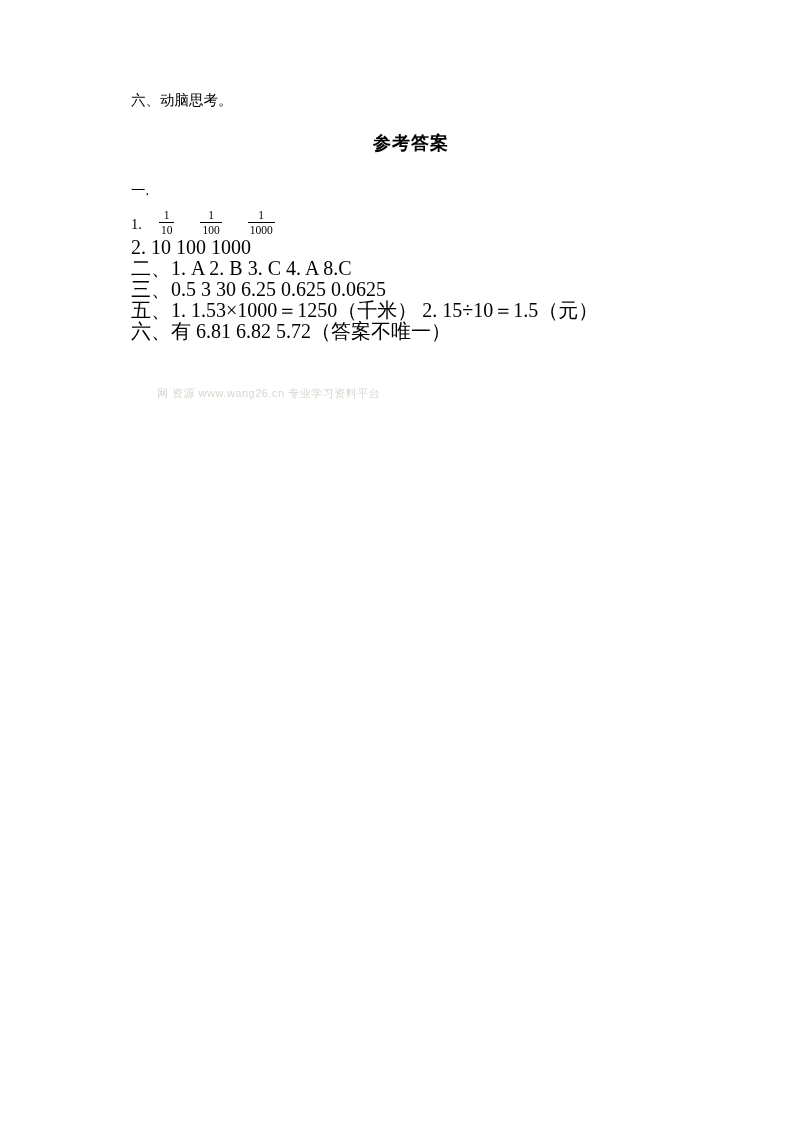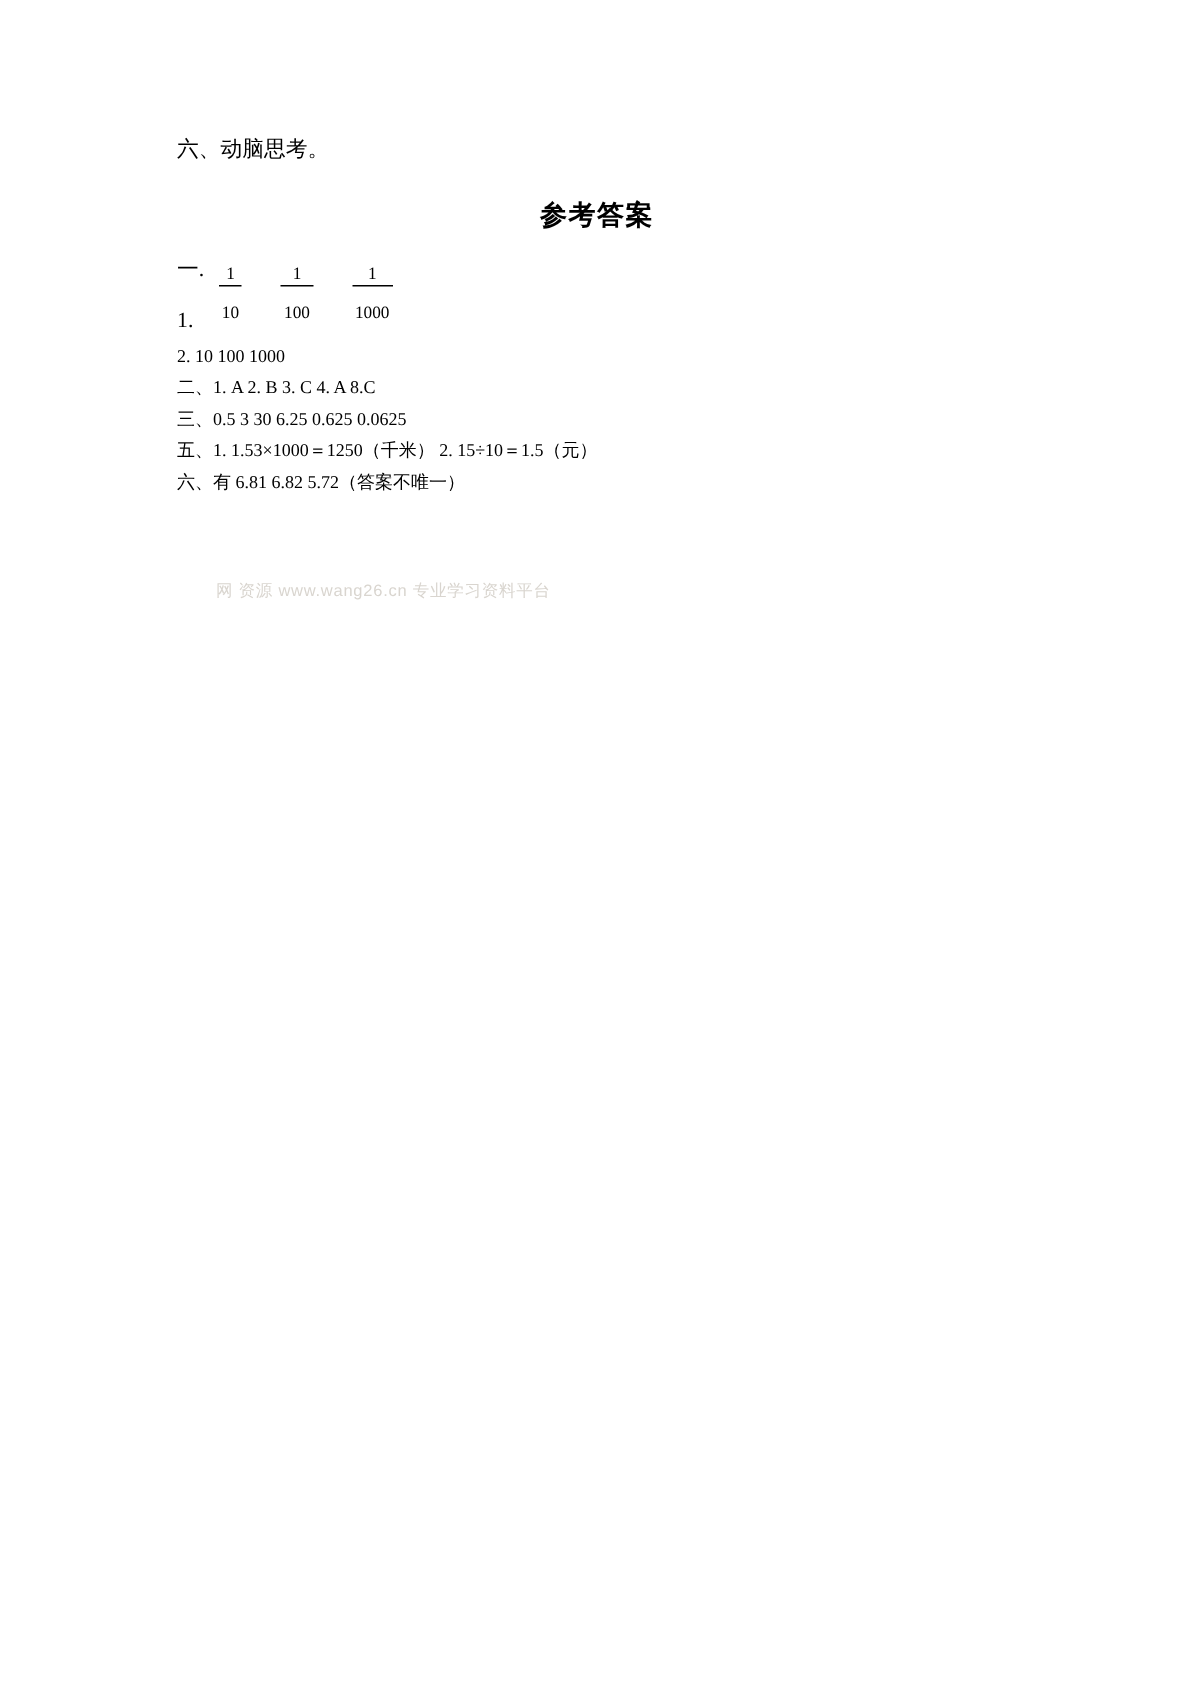--- a/index.html
+++ b/index.html
@@ -10,21 +10,21 @@
     width: 793px;
     height: 1122px;
     background: #ffffff;
     font-family: "Liberation Serif", serif;
     color: #000000;
     position: relative;
     overflow: hidden;
   }
   .page {
     position: absolute;
-    left: 0;
+    left: 13px;
     top: 0;
     width: 748px;
     height: 1122px;
   }
   .content {
     position: absolute;
     left: 118px;
     top: 88px;
     width: 560px;
   }
@@ -36,21 +36,21 @@
   .indent {
     text-indent: 29px;
   }
   .section-title {
     text-align: center;
     font-family: "Liberation Sans", sans-serif;
     font-weight: bold;
     font-size: 18px;
     letter-spacing: 1px;
     margin-top: 18px;
-    margin-bottom: 14px;
+    margin-bottom: 24px;
   }
   .ans-head {
     font-size: 14.5px;
     line-height: 22px;
     margin-top: 2px;
   }
   .frac-row {
     font-size: 14.5px;
     line-height: 22px;
     display: flex;
@@ -71,25 +71,25 @@
     margin: 0 13px;
     vertical-align: bottom;
   }
   .frac .num {
     display: block;
     padding: 0 2px;
   }
   .frac .den {
     display: block;
     border-top: 1px solid #000;
-    padding: 12px 2px;
+    padding: 1px 2px;
     margin-top: 1px;
   }
   .ans-line {
-    font-size: 12px;
+    font-size: 20px;
     line-height: 21px;
     white-space: nowrap;
   }
   .watermark {
     position: absolute;
     left: 118px;
     top: 386px;
     font-size: 11px;
     color: #d9d5cf;
     font-family: "Liberation Sans", sans-serif;

